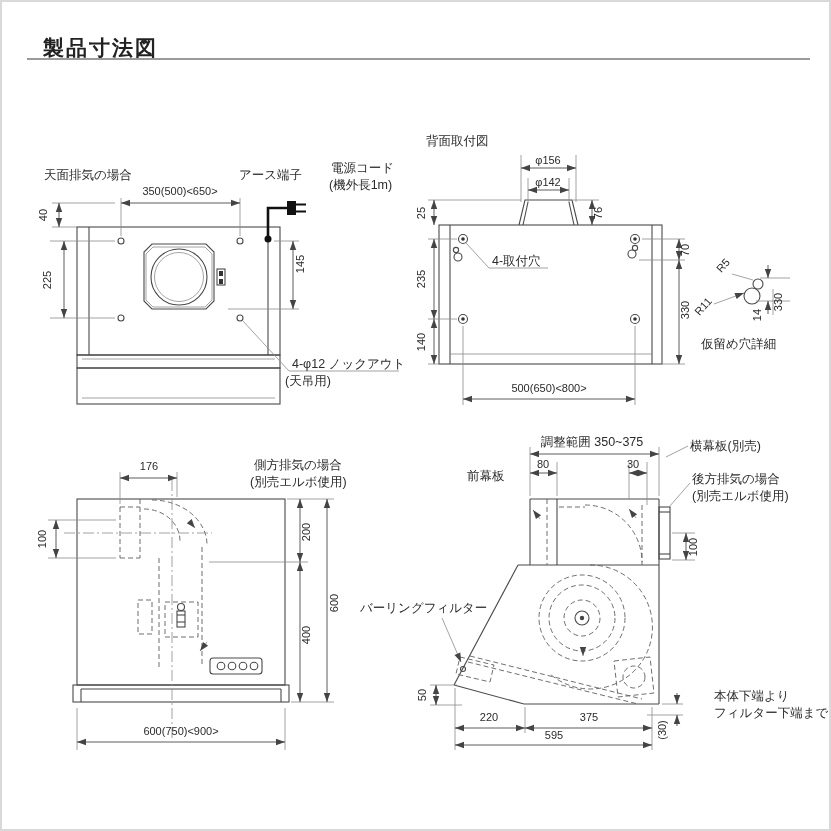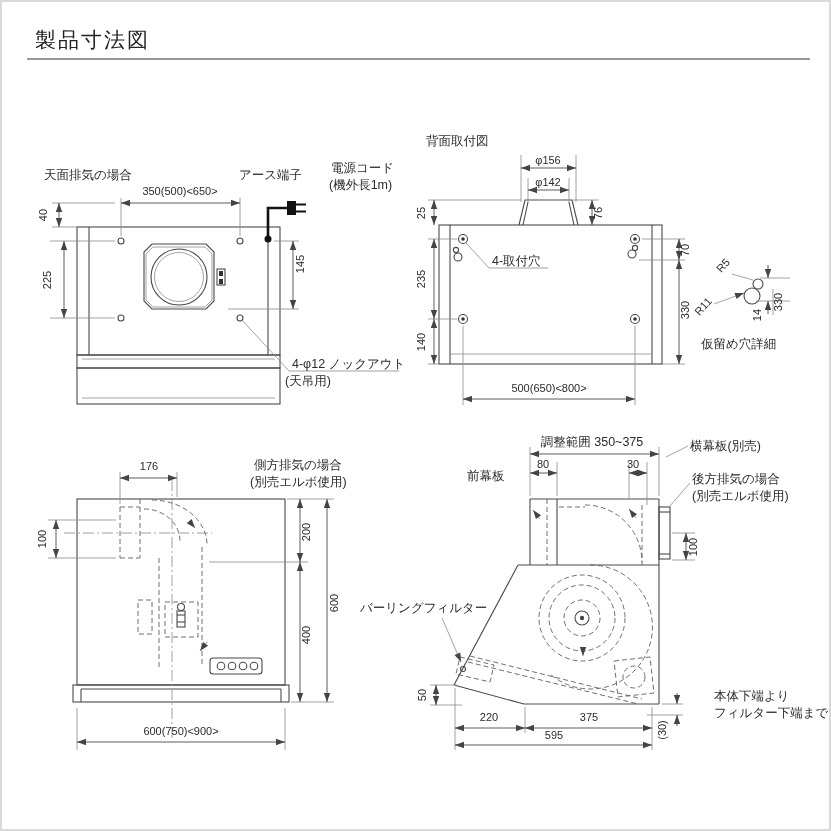--- a/index.html
+++ b/index.html
@@ -1,19 +1,19 @@
 <!DOCTYPE html>
 <html><head>
 <meta charset="utf-8">
 <style>
   html,body{margin:0;padding:0;background:#fff;}
   .page{position:relative;width:831px;height:831px;box-sizing:border-box;
         border:2px solid #d9d9d9;background:#fff;overflow:hidden;
         font-family:"Liberation Sans",sans-serif;}
-  .title{position:absolute;left:25px;top:16px;margin:8px;font-size:21px;font-weight:normal;
+  .title{position:absolute;left:25px;top:16px;margin:16px;font-size:21px;font-weight:bold;
          color:#222;letter-spacing:2px;}
   .rule{position:absolute;left:25px;top:56px;width:783px;height:2px;background:#9a9a9a;}
   svg{position:absolute;left:0;top:0;}
   svg text{fill:#2b2b2b;font-family:"Liberation Sans",sans-serif;font-size:11px;}
   svg text.lab{font-size:12.5px;}
   .l{stroke:#4a4a4a;stroke-width:1.1;fill:none;}
   .lw{stroke:#4a4a4a;stroke-width:1.1;fill:#fff;}
   .t{stroke:#111;stroke-width:2.6;fill:none;}
   .d{stroke:#5f5f5f;stroke-width:0.9;fill:none;stroke-dasharray:5 3;}
   .c{stroke:#8a8a8a;stroke-width:0.8;fill:none;stroke-dasharray:11 3 2 3;}

